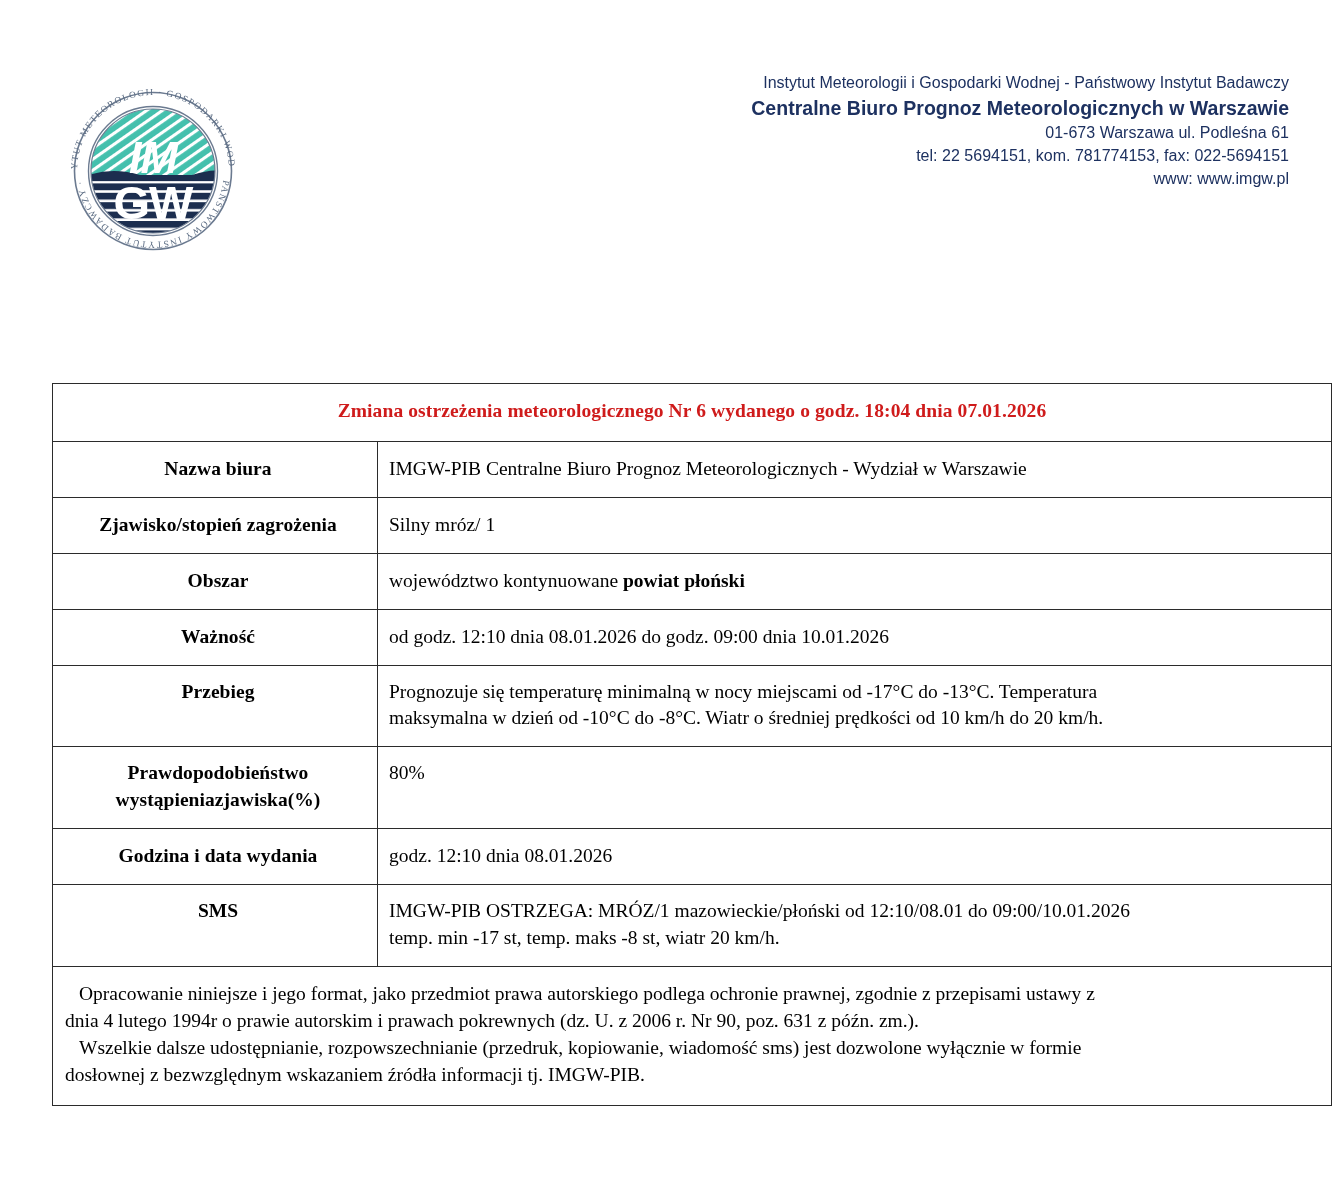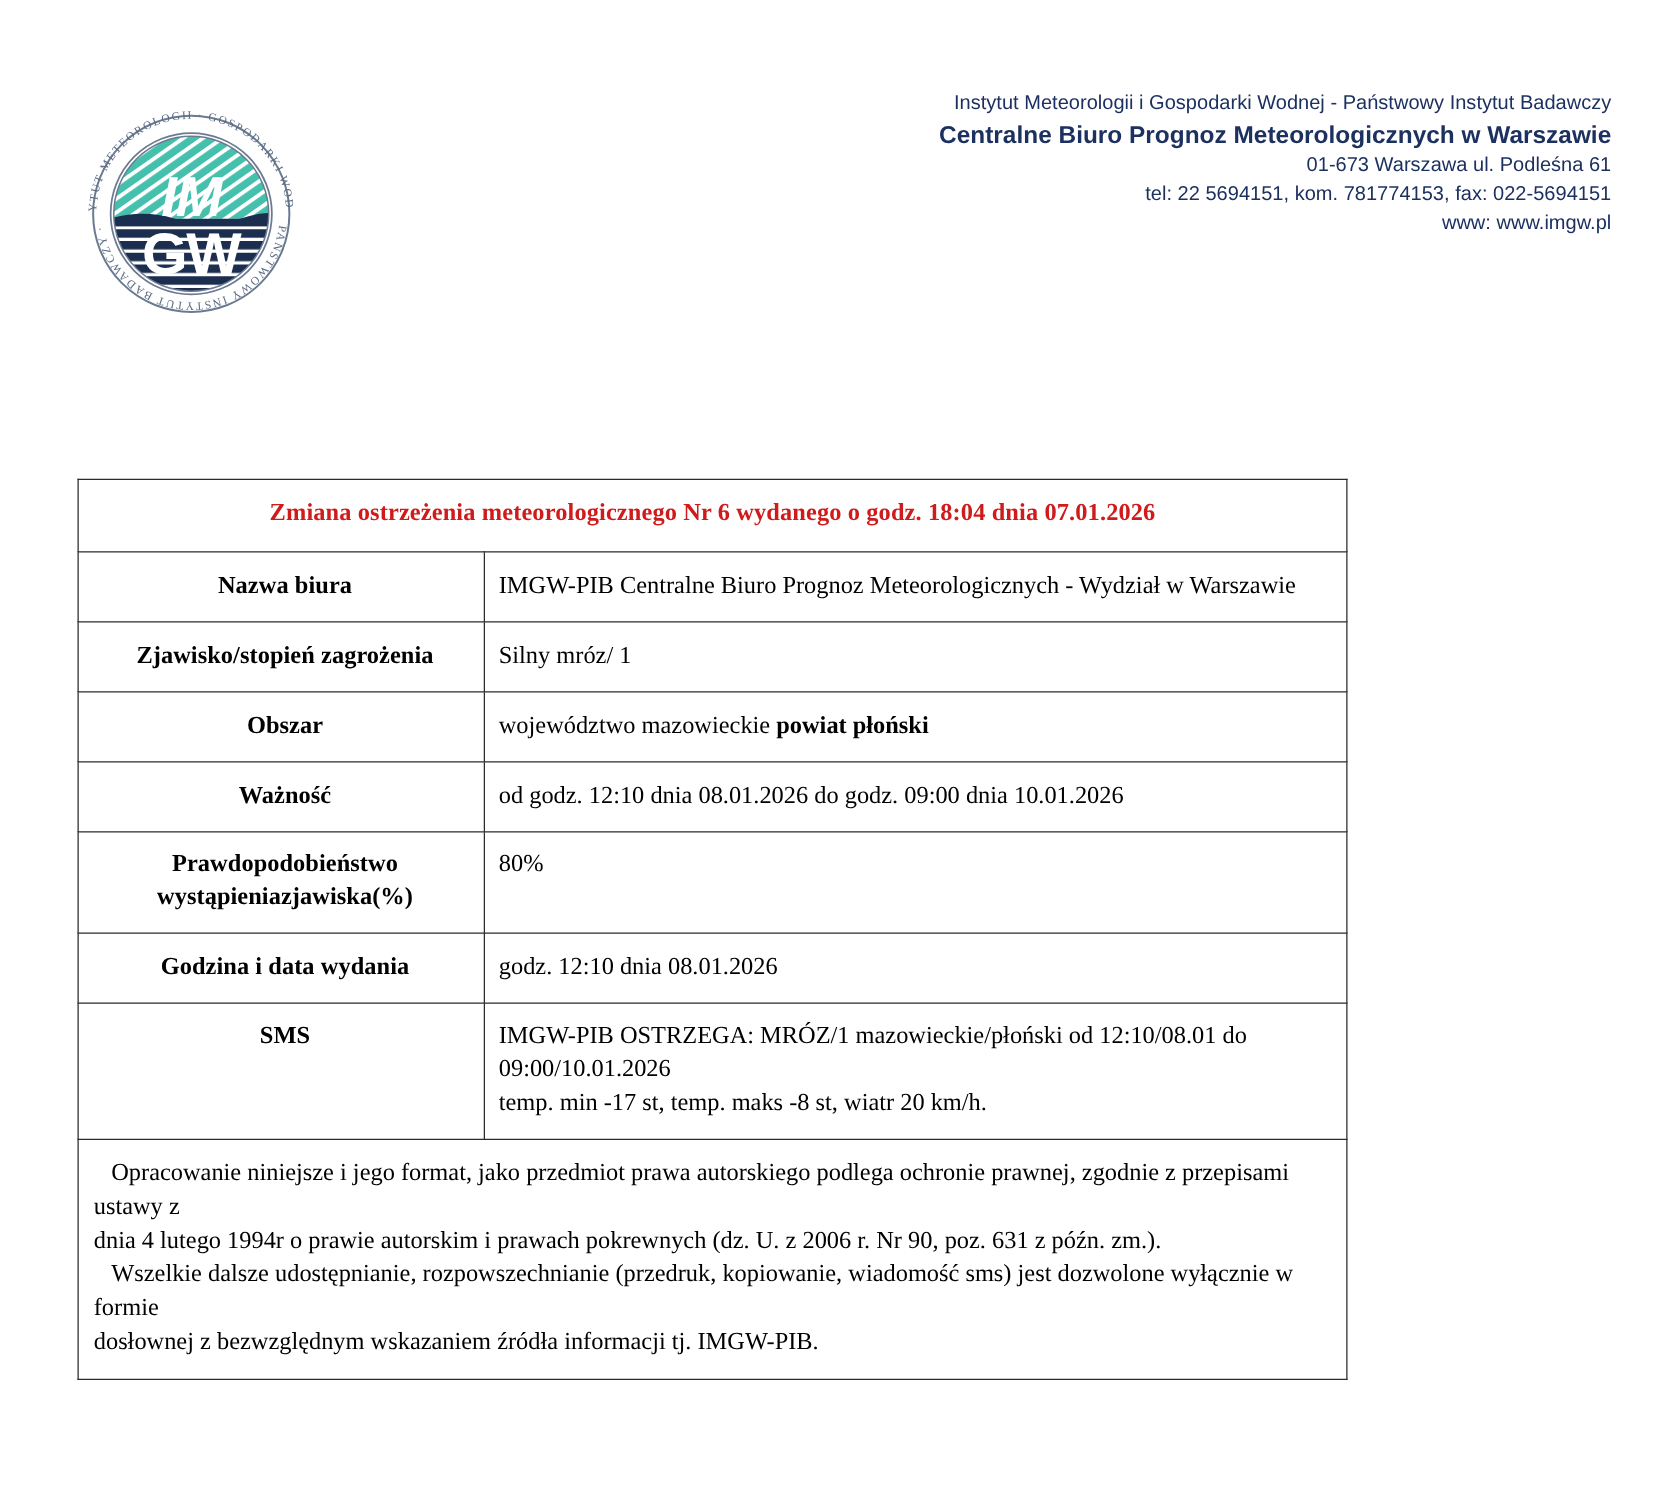--- a/index.html
+++ b/index.html
@@ -52,23 +52,23 @@
     letter-spacing: 0.02px;
   }
   .org-line.bold {
     font-weight: 700;
     font-size: 19.5px;
   }
 
   
   .doc-table {
     position: absolute;
-    left: 62px;
+    left: 52px;
     top: 383px;
-    width: 1016px;
+    width: 1280px;
     border-collapse: collapse;
     table-layout: fixed;
     background: #ffffff;
   }
   .doc-table td {
     border: 1.4px solid #2b2b2b;
     padding: 0;
     vertical-align: top;
     font-size: 19.5px;
     line-height: 1.38;
@@ -181,28 +181,35 @@
       <td class="value-cell">IMGW-PIB Centralne Biuro Prognoz Meteorologicznych - Wydział w Warszawie</td>
     </tr>
 
     <tr>
       <td class="label-cell">Zjawisko/stopień zagrożenia</td>
       <td class="value-cell">Silny mróz/ 1</td>
     </tr>
 
     <tr>
       <td class="label-cell">Obszar</td>
-      <td class="value-cell"><span>województwo mazowieckie </span><span class="b">powiat płoński</span></td>
+      <td class="value-cell"><span>województwo kontynuowane </span><span class="b">powiat płoński</span></td>
     </tr>
 
     <tr>
       <td class="label-cell">Ważność</td>
       <td class="value-cell">od godz. 12:10 dnia 08.01.2026 do godz. 09:00 dnia 10.01.2026</td>
     </tr>
 
+    <tr class="row-tall">
+      <td class="label-cell">Przebieg</td>
+      <td class="value-cell">
+        <div>Prognozuje się temperaturę minimalną w nocy miejscami od -17°C do -13°C. Temperatura</div>
+        <div>maksymalna w dzień od -10°C do -8°C. Wiatr o średniej  prędkości  od 10 km/h do 20 km/h.</div>
+      </td>
+    </tr>
 
     <tr class="row-tall">
       <td class="label-cell">
         <div>Prawdopodobieństwo</div>
         <div>wystąpieniazjawiska(%)</div>
       </td>
       <td class="value-cell">80%</td>
     </tr>
 
 

